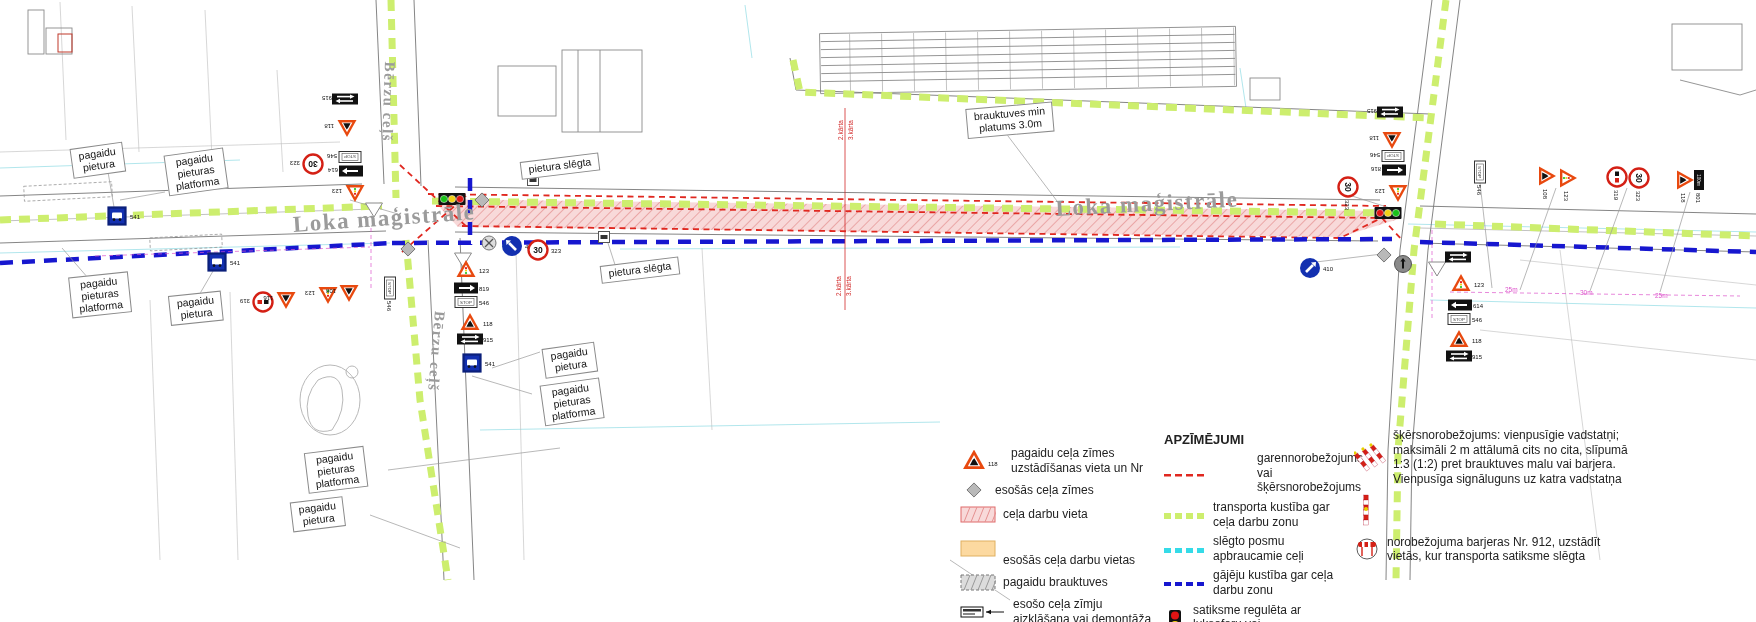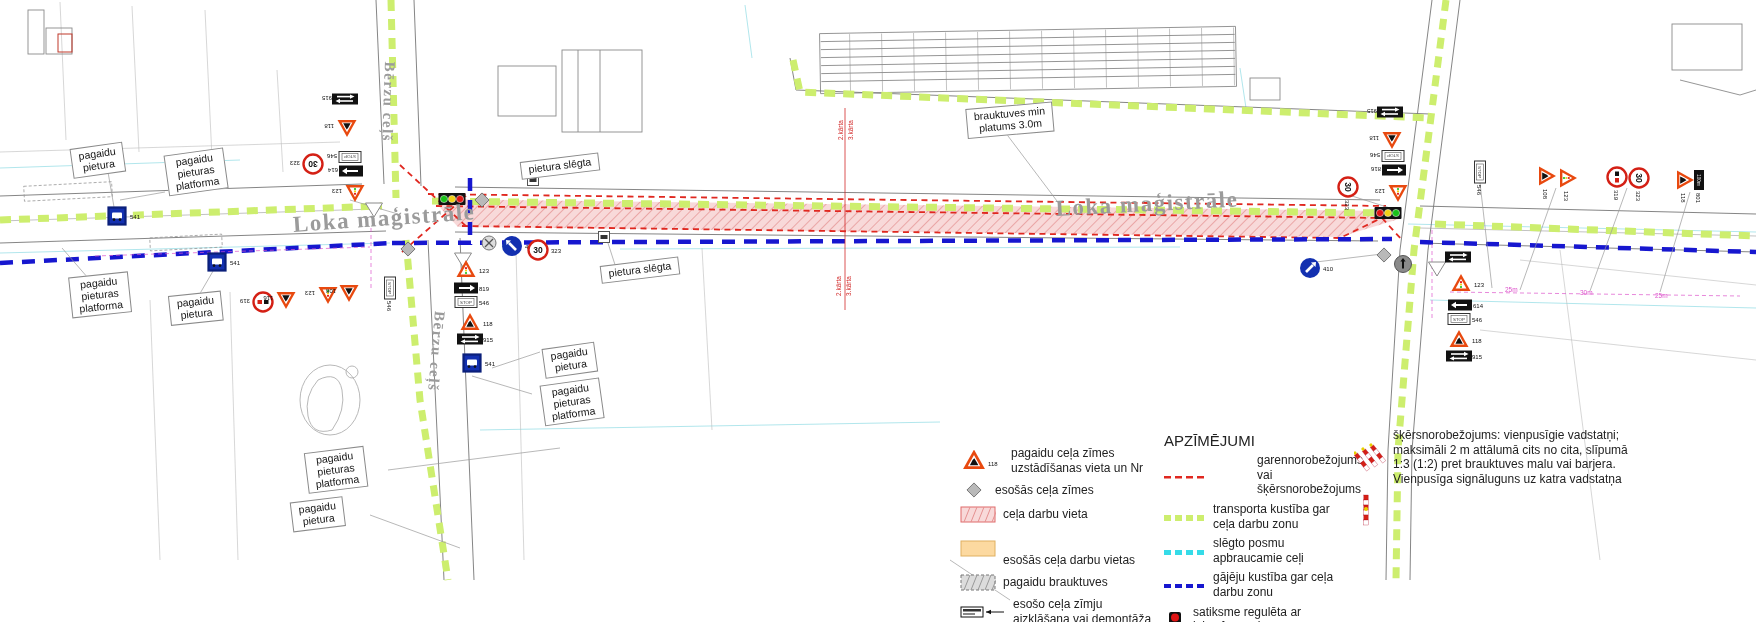--- a/index.html
+++ b/index.html
@@ -9,21 +9,21 @@
   .note{position:absolute;background:#fff;border:1px solid #8a8a8a;padding:2px 7px;
         font-size:10.5px;line-height:1.12;color:#151515;text-align:center;
         white-space:pre-line;transform-origin:center;}
   .roadname{position:absolute;color:#9b9b9b;font-weight:bold;letter-spacing:1.5px;
         font-family:"Liberation Serif",serif;transform-origin:center;white-space:nowrap;}
   .tiny{position:absolute;font-size:6.5px;transform-origin:center;white-space:nowrap;}
   .stage-lbl{color:#d22a2a;}
   .dim-lbl{color:#dd55cc;}
   #legend{position:absolute;left:952px;top:424px;width:800px;height:195px;color:#222;}
   .lg-col{position:absolute;top:0;}
-  .lg-title{font-size:15px;font-weight:normal;margin-bottom:4px;}
+  .lg-title{font-size:13px;font-weight:bold;margin-bottom:4px;}
   .lg-row{display:flex;align-items:center;gap:7px;margin-bottom:5px;}
   .lg-row .txt{font-size:12px;line-height:1.22;}
   .lg-ic{flex:0 0 auto;}
 </style>
 </head>
 <body>
 
 <div id="stage">
   <svg id="map" width="1756" height="622">
     <defs>
@@ -682,15 +682,27 @@
               <rect x="-2.2" y="-16" width="4.4" height="5" fill="#d42015" stroke="#b00020" stroke-width="0.3"></rect>
               <rect x="-2.2" y="-11" width="4.4" height="5" fill="#fff" stroke="#b00020" stroke-width="0.3"></rect>
               <rect x="-2.2" y="-6" width="4.4" height="5" fill="#d42015" stroke="#b00020" stroke-width="0.3"></rect>
               <rect x="-2.2" y="-1" width="4.4" height="5" fill="#fff" stroke="#b00020" stroke-width="0.3"></rect>
               <rect x="-2.2" y="4" width="4.4" height="5" fill="#d42015" stroke="#b00020" stroke-width="0.3"></rect>
               <rect x="-2.2" y="9" width="4.4" height="5" fill="#fff" stroke="#b00020" stroke-width="0.3"></rect>
               <circle cx="0" cy="-2" r="2" fill="#e8d000"></circle>
             </g>
           </svg>
         </div>
+        <div class="lg-row">
+          <svg width="26" height="24" class="lg-ic">
+            <circle cx="13" cy="12" r="10" fill="#fff" stroke="#333" stroke-width="0.8"></circle>
+            <rect x="4" y="5" width="18" height="5" rx="2" fill="#d42015"></rect>
+            <rect x="8" y="5" width="2.5" height="5" fill="#fff"></rect>
+            <rect x="14" y="5" width="2.5" height="5" fill="#fff"></rect>
+            <line x1="8" y1="10" x2="8" y2="19" stroke="#d42015" stroke-width="1.4"></line>
+            <line x1="18" y1="10" x2="18" y2="19" stroke="#d42015" stroke-width="1.4"></line>
+          </svg>
+          <span class="txt" style="white-space: pre-line;">norobežojuma barjeras Nr. 912, uzstādīt
+vietās, kur transporta satiksme slēgta</span>
+        </div>
       </div>
   </div>
 </div>
 
 </body></html>

